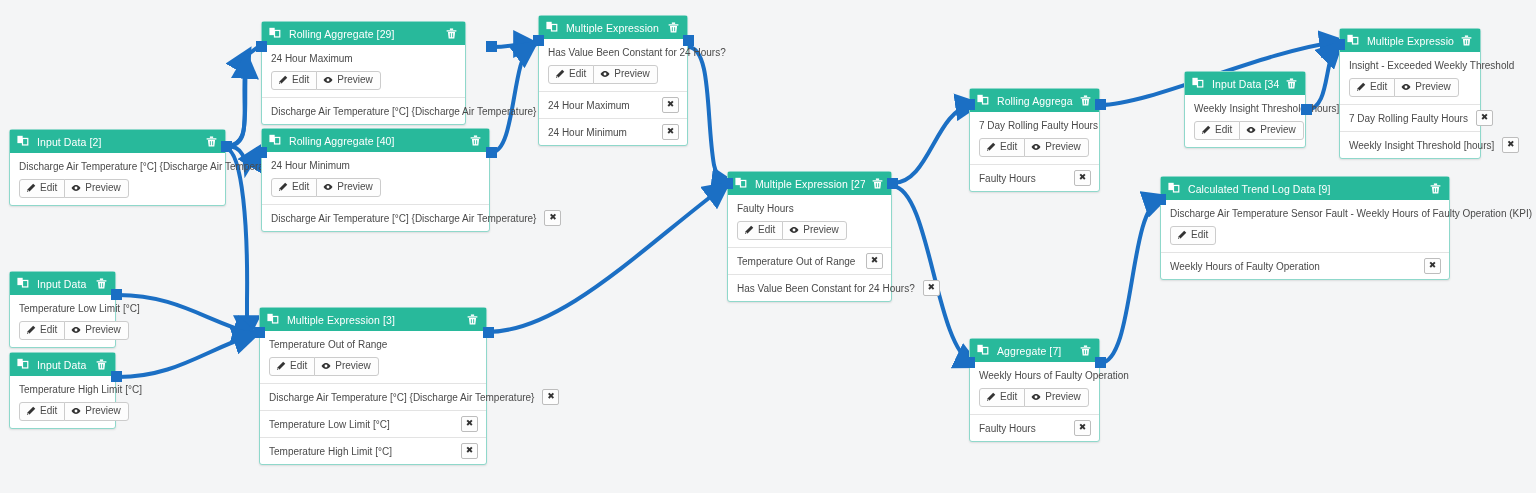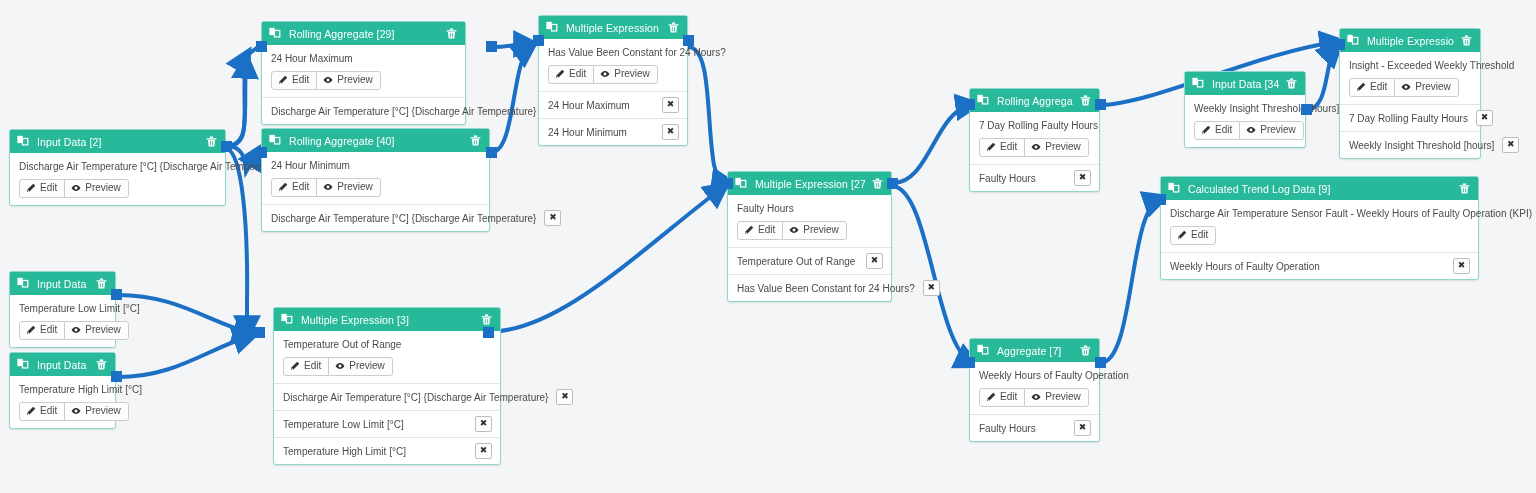--- a/index.html
+++ b/index.html
@@ -434,21 +434,21 @@
             <path d="M9 0.8 C4 0.8 1 6 1 6 C1 6 4 11.2 9 11.2 C14 11.2 17 6 17 6 C17 6 14 0.8 9 0.8 Z" fill="#333"></path>
             <circle cx="9" cy="6" r="2.6" fill="#fff"></circle>
           </svg>
           <span>Preview</span>
         </span>
       </div>
     </div>
   </div>
   <div class="jack" style="left:111px; top:371px;"></div>
 
-  <div class="node" style="left:273px; top:307px; width:228px;">
+  <div class="node" style="left:259px; top:307px; width:228px;">
     <div class="node-header">
       <svg class="hdr-icon" viewBox="0 0 16 16">
         <rect x="0.5" y="1" width="6.5" height="9" fill="#fff"></rect>
         <rect x="6" y="3.5" width="8" height="9.5" fill="#fff"></rect>
         <rect x="7.5" y="5" width="5" height="6.5" fill="#28b99b"></rect>
       </svg>
       <span class="node-title">Multiple Expression [3]</span>
       <svg class="trash-btn" viewBox="0 0 16 16">
         <rect x="2" y="4" width="12" height="1.6" fill="#fff"></rect>
         <rect x="6" y="1.8" width="4" height="1.8" fill="#fff"></rect>
@@ -702,21 +702,21 @@
       <span class="port-label">7 Day Rolling Faulty Hours</span>
       <span class="port-x">✖</span>
     </div>
     <div class="port-row">
       <span class="port-label">Weekly Insight Threshold [hours]</span>
       <span class="port-x">✖</span>
     </div>
   </div>
   <div class="jack" style="left:1334px; top:39px;"></div>
 
-  <div class="node" style="left:1160px; top:176px; width:319px;">
+  <div class="node" style="left:1160px; top:176px; width:290px;">
     <div class="node-header">
       <svg class="hdr-icon" viewBox="0 0 16 16">
         <rect x="0.5" y="1" width="6.5" height="9" fill="#fff"></rect>
         <rect x="6" y="3.5" width="8" height="9.5" fill="#fff"></rect>
         <rect x="7.5" y="5" width="5" height="6.5" fill="#28b99b"></rect>
       </svg>
       <span class="node-title">Calculated Trend Log Data [9]</span>
       <svg class="trash-btn" viewBox="0 0 16 16">
         <rect x="2" y="4" width="12" height="1.6" fill="#fff"></rect>
         <rect x="6" y="1.8" width="4" height="1.8" fill="#fff"></rect>

